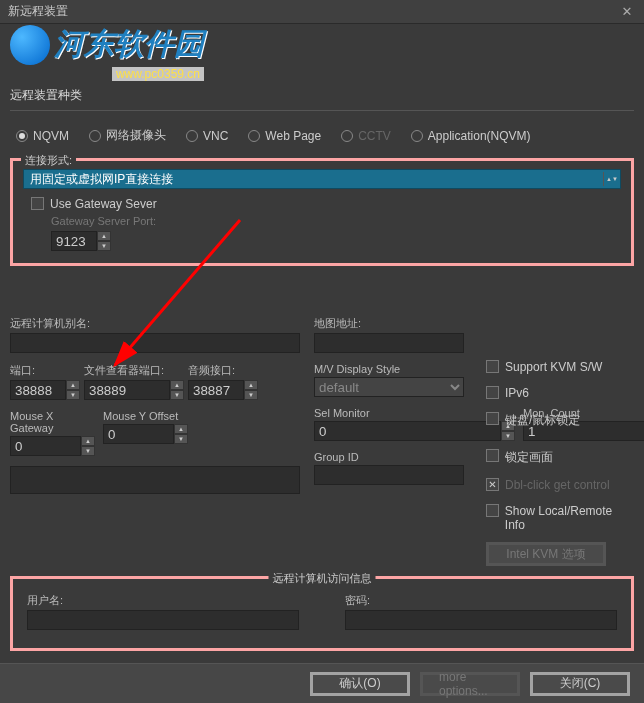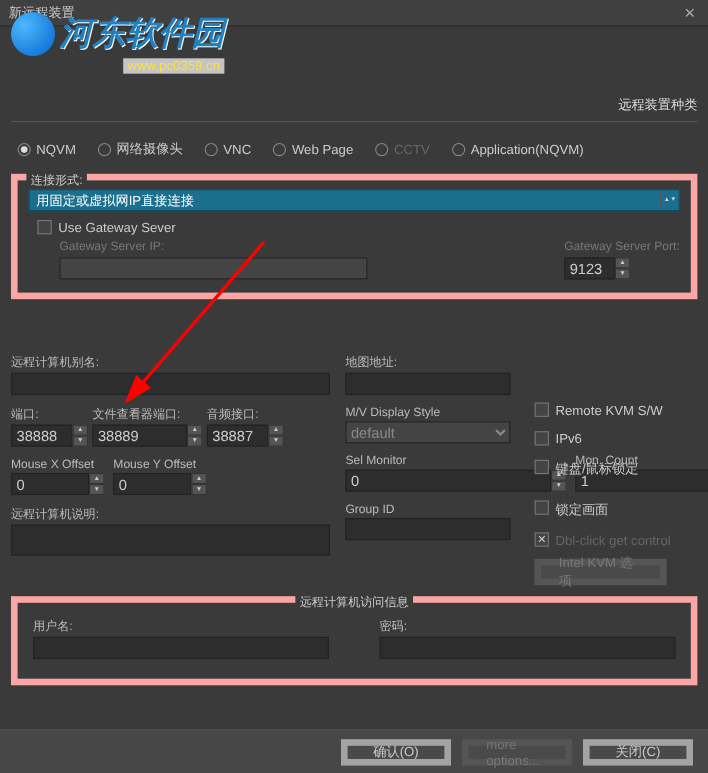--- a/index.html
+++ b/index.html
@@ -1,31 +1,31 @@
 <!DOCTYPE html>
 <html><head>
 <meta charset="utf-8">
 <style>
 * { box-sizing: border-box; margin: 0; padding: 0; }
 body { width: 644px; height: 703px; background: #3a3a3a; font-family: Arial, sans-serif; font-size: 12px; color: #ccc; overflow: hidden; position: relative; }
 .titlebar { height: 24px; background: #404040; display: flex; align-items: center; padding: 0 8px; justify-content: space-between; border-bottom: 1px solid #2a2a2a; }
 .titlebar-left { display: flex; align-items: center; gap: 6px; }
 .close-x { width: 18px; height: 18px; display: flex; align-items: center; justify-content: center; color: #aaa; cursor: pointer; font-size: 13px; }
-.watermark { position: absolute; top: 10px; left: 10px; font-size: 30px; font-weight: bold; font-style: italic; color: #2080c0; z-index: 5; display: flex; align-items: center; text-shadow: 1px 1px 0 #fff; }
+.watermark { position: absolute; top: 24px; left: 10px; font-size: 30px; font-weight: bold; font-style: italic; color: #2080c0; z-index: 5; display: flex; align-items: center; text-shadow: 1px 1px 0 #fff; }
 .watermark .globe { width: 40px; height: 40px; border-radius: 50%; background: radial-gradient(circle at 30% 30%, #4db8ff, #0066cc); display: inline-block; margin-right: 4px; position: relative; }
 .watermark .sub { position: absolute; bottom: -16px; right: 0; font-size: 12px; font-weight: normal; font-style: normal; color: #fde047; text-shadow: none; background: rgba(255,255,255,.7); padding: 0 4px; }
 .content { padding: 8px 10px; }
-.section-title { text-align: right; color: #ddd; margin: 55px 0 6px; font-size: 12px; }
+.section-title { text-align: left; color: #ddd; margin: 55px 0 6px; font-size: 12px; }
 .divider { height: 1px; background: #555; margin-bottom: 8px; }
 .radio-row { display: flex; gap: 20px; padding: 8px 6px 14px; align-items: center; }
 .radio { display: flex; align-items: center; gap: 5px; cursor: pointer; }
 .radio-circle { width: 12px; height: 12px; border-radius: 50%; border: 1px solid #888; display: flex; align-items: center; justify-content: center; }
 .radio-circle.checked::after { content: ''; width: 6px; height: 6px; border-radius: 50%; background: #ddd; }
 .radio.disabled { color: #666; }
-.group { border: 6px solid #fca5a5; padding: 8px 10px 12px; position: relative; margin-bottom: 6px; }
+.group { border: 3px solid #fca5a5; padding: 8px 10px 12px; position: relative; margin-bottom: 6px; }
 .group-label { position: absolute; top: -8px; left: 8px; background: #3a3a3a; padding: 0 4px; font-size: 11px; color: #ccc; }
 .dropdown { width: 100%; height: 20px; background: #1a6e8e; border: 1px solid #0f4a60; color: #fff; display: flex; align-items: center; padding: 0 6px; position: relative; cursor: pointer; }
 .dropdown::after { content: ''; position: absolute; right: 4px; top: 50%; transform: translateY(-50%); width: 12px; height: 14px; border-left: 1px solid #555; }
 .dropdown .arrows { position: absolute; right: 2px; display: flex; flex-direction: column; font-size: 6px; color: #ccc; }
 .checkbox { display: flex; align-items: flex-start; gap: 6px; cursor: pointer; margin: 8px 0 4px 8px; }
 .checkbox-box { width: 13px; height: 13px; border: 1px solid #777; background: #444; display: flex; align-items: center; justify-content: center; font-size: 10px; color: #ccc; }
 .sub-row { display: flex; margin: 4px 0 0 28px; gap: 16px; }
 .field-block { display: flex; flex-direction: column; gap: 2px; }
 .field-block.wide { flex: 1; }
 .lbl { font-size: 11px; color: #bbb; margin-bottom: 2px; }
@@ -38,21 +38,21 @@
 .spinner .spin-btn { flex: 1; background: #555; border: 1px solid #333; font-size: 6px; color: #ccc; display: flex; align-items: center; justify-content: center; cursor: pointer; }
 .grid { display: flex; gap: 14px; margin-top: 50px; }
 .col { display: flex; flex-direction: column; }
 .col1 { width: 290px; }
 .col2 { width: 150px; }
 .col3 { flex: 1; }
 .row { margin-bottom: 10px; }
 select.sel { width: 100%; height: 20px; background: #444; border: 1px solid #222; color: #888; }
 .dual { display: flex; gap: 8px; }
 .dual > div { flex: 1; }
-.btn { height: 24px; padding: 0 16px; background: #4a4a4a; border: 6px solid #a3a3a3; color: #ccc; cursor: pointer; display: flex; align-items: center; justify-content: center; }
+.btn { height: 24px; padding: 0 16px; background: #4a4a4a; border: 3px solid #a3a3a3; color: #ccc; cursor: pointer; display: flex; align-items: center; justify-content: center; }
 .btn.disabled { color: #777; border-color: #555; }
 .footer { position: absolute; bottom: 0; left: 0; right: 0; height: 40px; background: #474747; border-top: 1px solid #555; display: flex; align-items: center; justify-content: flex-end; gap: 10px; padding: 0 14px; }
 .footer .btn { width: 100px; height: 24px; }
 .arrow-svg { position: absolute; top: 210px; left: 60px; pointer-events: none; z-index: 10; }
 .textarea { width: 100%; height: 28px; background: #2d2d2d; border: 1px solid #222; }
 </style>
 </head>
 <body>
 
 <div class="titlebar">
@@ -102,24 +102,20 @@
     <div class="group-label">连接形式:</div>
     <div class="dropdown">
       <span>用固定或虚拟网IP直接连接</span>
       <span class="arrows">▲▼</span>
     </div>
     <label class="checkbox">
       <span class="checkbox-box"></span>
         <span>Use Gateway Sever</span>
     </label>
     <div class="sub-row">
-      <div class="field-block wide">
-        <div class="lbl disabled">Gateway Server IP:</div>
-        <input type="text" class="txt disabled" disabled="" style="width: 280px;">
-      </div>
       <div class="field-block">
         <div class="lbl disabled">Gateway Server Port:</div>
         <div class="spinner" style="width:60px">
           <input class="disabled" disabled="" value="9123" style="">
           <div class="spin-btns">
               <div class="spin-btn">▲</div>
               <div class="spin-btn">▼</div>
             </div>
         </div>
       </div>
@@ -156,42 +152,41 @@
               <input value="38887" style="">
               <div class="spin-btns">
                 <div class="spin-btn">▲</div>
                 <div class="spin-btn">▼</div>
               </div>
             </div>
           </div>
       </div>
       <div class="row" style="display:flex;gap:8px">
         <div style="width:85px">
-            <div class="lbl">Mouse X Offset</div>
+            <div class="lbl">Mouse X Gateway</div>
             <div class="spinner">
               <input value="0" style="">
               <div class="spin-btns">
                 <div class="spin-btn">▲</div>
                 <div class="spin-btn">▼</div>
               </div>
             </div>
           </div>
         <div style="width:85px">
             <div class="lbl">Mouse Y Offset</div>
             <div class="spinner">
               <input value="0" style="">
               <div class="spin-btns">
                 <div class="spin-btn">▲</div>
                 <div class="spin-btn">▼</div>
               </div>
             </div>
           </div>
       </div>
       <div class="row">
-          <div class="lbl">远程计算机说明:</div>
           <div class="textarea"></div>
         </div>
     </div>
 
     <div class="col col2">
       <div class="row"><div class="lbl">地图地址:</div><input type="text" class="txt" style="width: 100%;"></div>
       <div class="row"><div class="lbl">M/V Display Style</div><select class="sel"><option>default</option></select></div>
       <div class="row dual">
         <div>
             <div class="lbl">Sel Monitor</div>
@@ -210,38 +205,42 @@
             </div>
           </div>
       </div>
       <div class="row"><div class="lbl">Group ID</div><input type="text" class="txt" style="width: 100%;"></div>
     </div>
 
     <div class="col col3">
       <div style="height:36px"></div>
       <label class="checkbox">
           <span class="checkbox-box"></span>
-          <span>Remote KVM S/W</span>
+          <span>Support KVM S/W</span>
         </label>
       <label class="checkbox">
           <span class="checkbox-box"></span>
           <span>IPv6</span>
         </label>
       <label class="checkbox">
           <span class="checkbox-box"></span>
           <span>键盘/鼠标锁定</span>
         </label>
       <div style="height:8px"></div>
       <label class="checkbox">
           <span class="checkbox-box"></span>
           <span>锁定画面</span>
         </label>
       <label class="checkbox" style="color:#666">
           <span class="checkbox-box">✕</span>
           <span>Dbl-click get control</span>
+        </label>
+      <label class="checkbox">
+          <span class="checkbox-box"></span>
+          <span>Show Local/Remote Info</span>
         </label>
       <div class="btn disabled" style="width:120px;margin:6px 0 0 8px">Intel KVM 选项</div>
     </div>
   </div>
 
   <div class="group" style="margin-top:10px">
     <div class="group-label" style="left:50%;transform:translateX(-50%)">远程计算机访问信息</div>
     <div style="display:flex;gap:46px;padding:6px 4px">
       <div style="flex:1"><div class="lbl">用户名:</div><input type="text" class="txt" style="width: 100%;"></div>
       <div style="flex:1"><div class="lbl">密码:</div><input type="text" class="txt" style="width: 100%;"></div>

